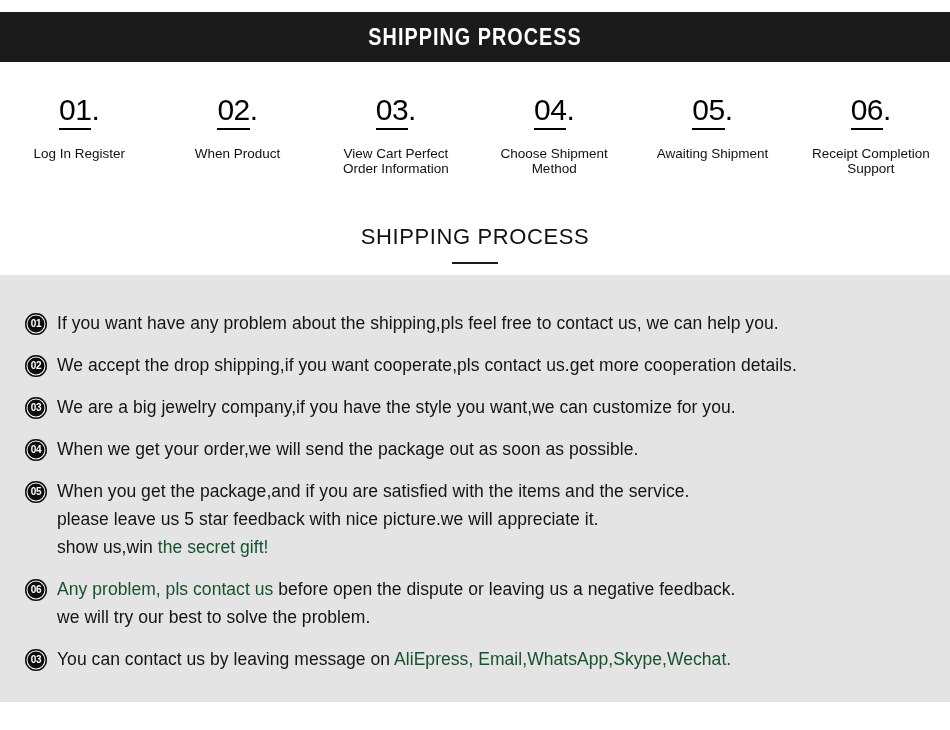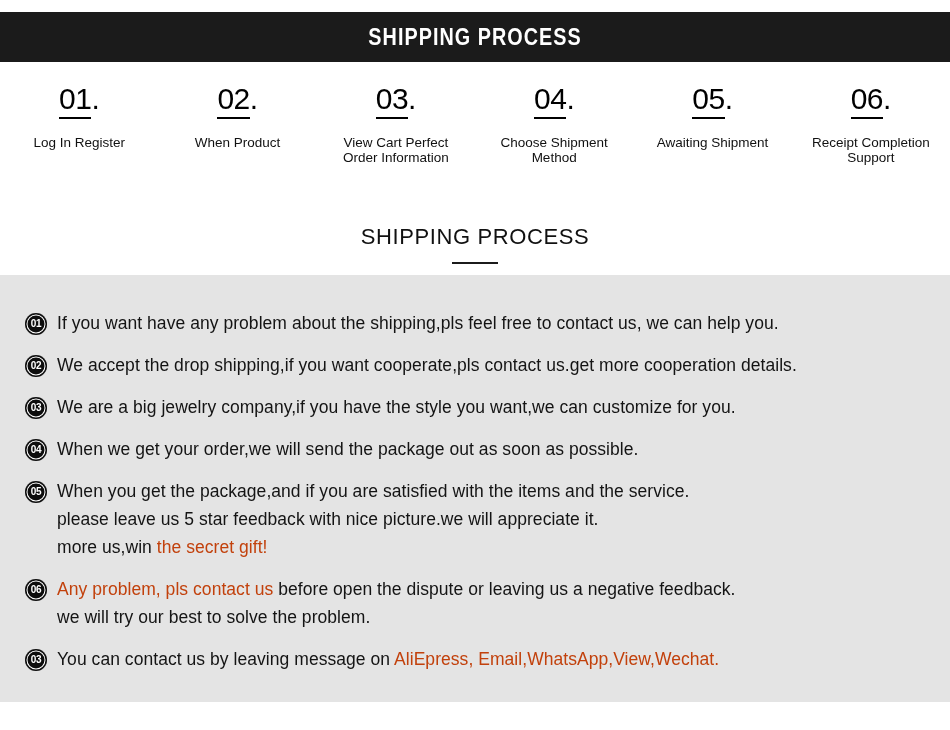--- a/index.html
+++ b/index.html
@@ -35,21 +35,21 @@
     font-size: 23px;
     font-weight: bold;
     letter-spacing: 1.2px;
     transform: scaleX(0.86);
   }
 
   
   .steps {
     position: absolute;
     left: 0;
-    top: 83px;
+    top: 94px;
     width: 950px;
     height: 90px;
     display: flex;
     align-items: flex-start;
   }
   .step {
     flex: 1 1 0;
     text-align: center;
     padding: 0 4px;
   }
@@ -136,21 +136,21 @@
   .note-body {
     flex: 1 1 auto;
   }
   .note-line {
     font-size: 17.5px;
     line-height: 28px;
     color: #141414;
     letter-spacing: 0.05px;
     white-space: pre-wrap;
   }
-  .red { color: #c2410c; }
+  .red { color: #14532d; }
 </style>
 </head>
 <body>
 
 <div class="banner">
   <div class="banner-title">SHIPPING PROCESS</div>
 </div>
 
 <div class="steps" id="steps-row">
     <div class="step"><div class="step-num"><span class="digits">01</span><span class="dot">.</span></div><div class="step-label">Log In Register</div></div>
@@ -192,29 +192,29 @@
       <div class="badge">04</div>
       <div class="note-body">
         <div class="note-line"><span>When we get your order,we will send the package out as soon as possible.</span></div>
       </div>
     </div>
     <div class="note">
       <div class="badge">05</div>
       <div class="note-body">
         <div class="note-line"><span>When you get the package,and if you are satisfied with the items and the service.</span></div>
         <div class="note-line"><span>please leave us 5 star feedback with nice picture.we will appreciate it.</span></div>
-        <div class="note-line"><span>more us,win </span><span class="red">the secret gift!</span></div>
+        <div class="note-line"><span>show us,win </span><span class="red">the secret gift!</span></div>
       </div>
     </div>
     <div class="note">
       <div class="badge">06</div>
       <div class="note-body">
         <div class="note-line"><span class="red">Any problem, pls contact us</span><span> before open the dispute or leaving us a negative feedback.</span></div>
         <div class="note-line"><span>we will try our best to solve the problem.</span></div>
       </div>
     </div>
     <div class="note">
       <div class="badge">03</div>
       <div class="note-body">
-        <div class="note-line"><span>You can contact us by leaving message on </span><span class="red">AliEpress, Email,WhatsApp,View,Wechat.</span></div>
+        <div class="note-line"><span>You can contact us by leaving message on </span><span class="red">AliEpress, Email,WhatsApp,Skype,Wechat.</span></div>
       </div>
     </div>
   </div>
 
 </body></html>

